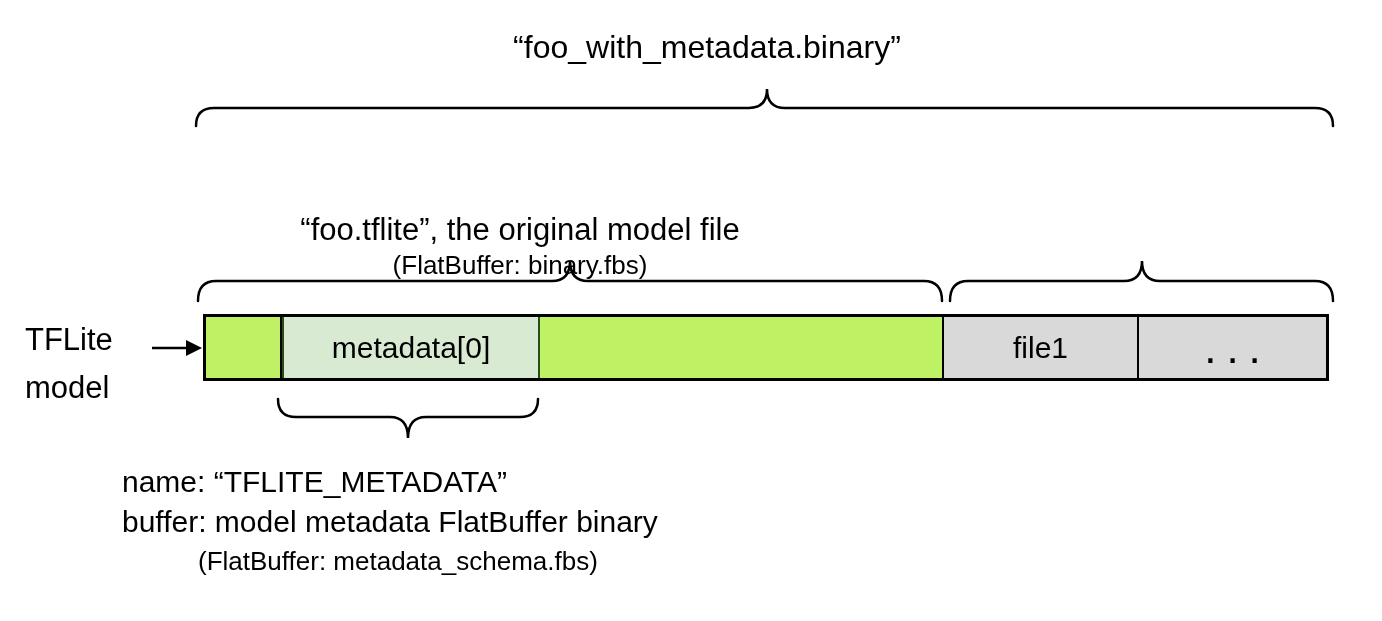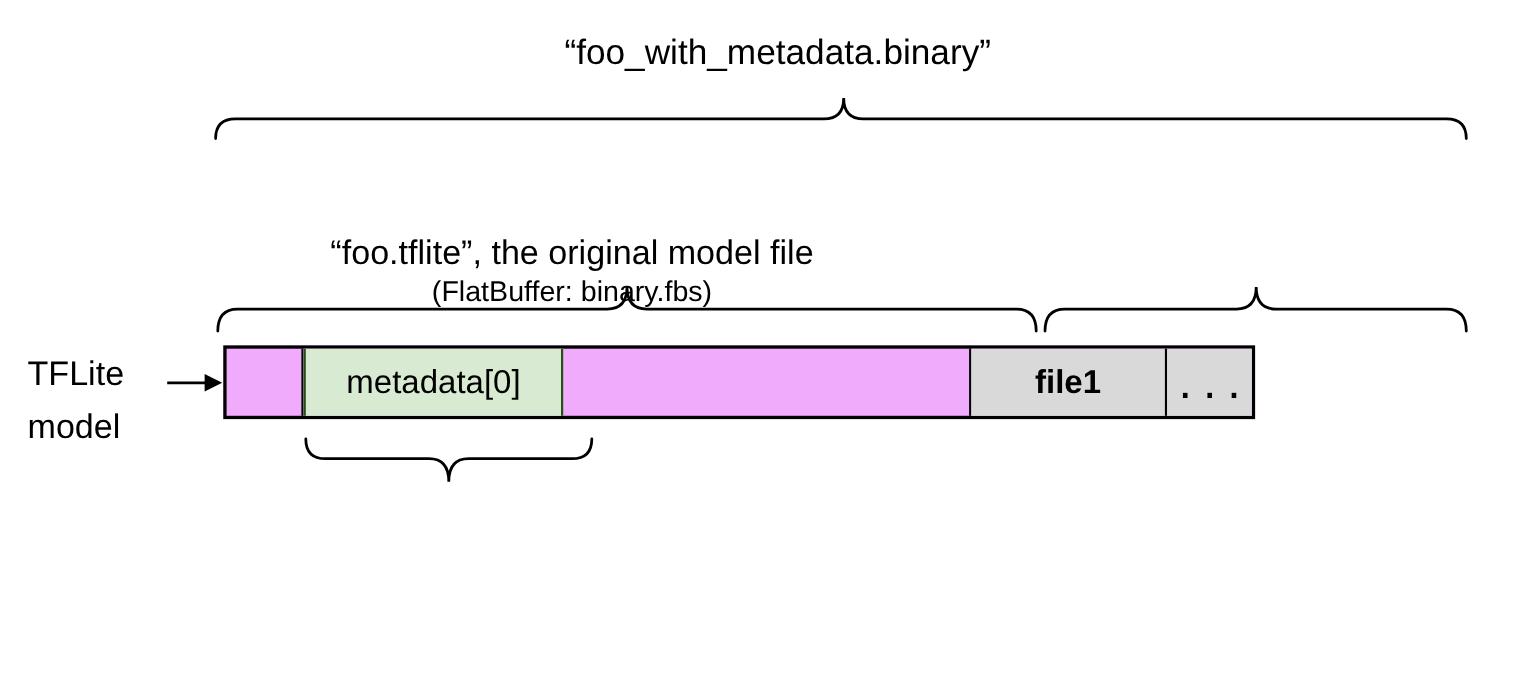--- a/index.html
+++ b/index.html
@@ -60,35 +60,35 @@
     left: 25px;
     top: 316px;
     font-size: 31px;
     line-height: 48px;
     white-space: pre-line;
   }
   .bar {
     position: absolute;
     left: 203px;
     top: 314px;
-    width: 938px;
+    width: 1126px;
     height: 67px;
     border: 3px solid var(--line-color);
     display: flex;
-    background: #f0abfc;
+    background: #bef264;
   }
   .cell {
     height: 100%;
     display: flex;
     align-items: center;
     justify-content: center;
     font-size: 30px;
     white-space: nowrap;
   }
-  .cell.b-right { border-right: 2px solid var(--line-color); font-weight: bold; }
+  .cell.b-right { border-right: 2px solid var(--line-color); }
   .cell.green { background: var(--cell-green); border-left: 2px solid #274e13; border-right: 2px solid #274e13; }
   .cell.gray { background: var(--cell-gray); }
   .cell.dots { font-size: 44px; letter-spacing: 10px; padding-left: 10px; }
   .c1 { width: 76px; }
   .c2 { width: 258px; }
   .c3 { width: 404px; }
   .c4 { width: 195px; }
   .c5 { flex: 1; }
   .note {
     position: absolute;
@@ -133,14 +133,19 @@
 model</div>
 
   <div class="bar">
     <div class="cell c1 b-right"></div>
     <div class="cell c2 green">metadata[0]</div>
     <div class="cell c3 b-right"></div>
     <div class="cell c4 gray b-right">file1</div>
     <div class="cell c5 gray dots">...</div>
   </div>
 
+  <div class="note">
+    <div class="n1">name: “TFLITE_METADATA”</div>
+    <div class="n2">buffer: model metadata FlatBuffer binary</div>
+    <div class="n3">(FlatBuffer: metadata_schema.fbs)</div>
+  </div>
 
 </div>
 
 </body></html>

